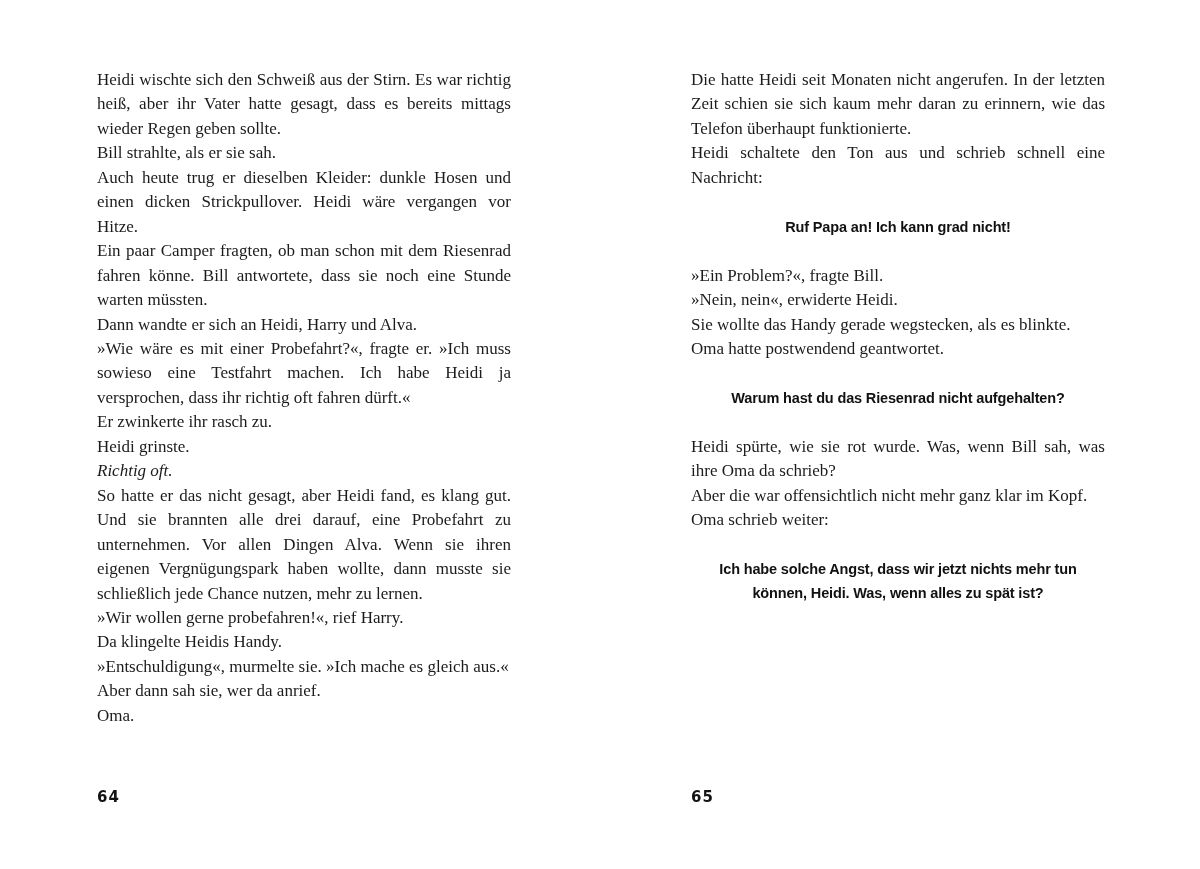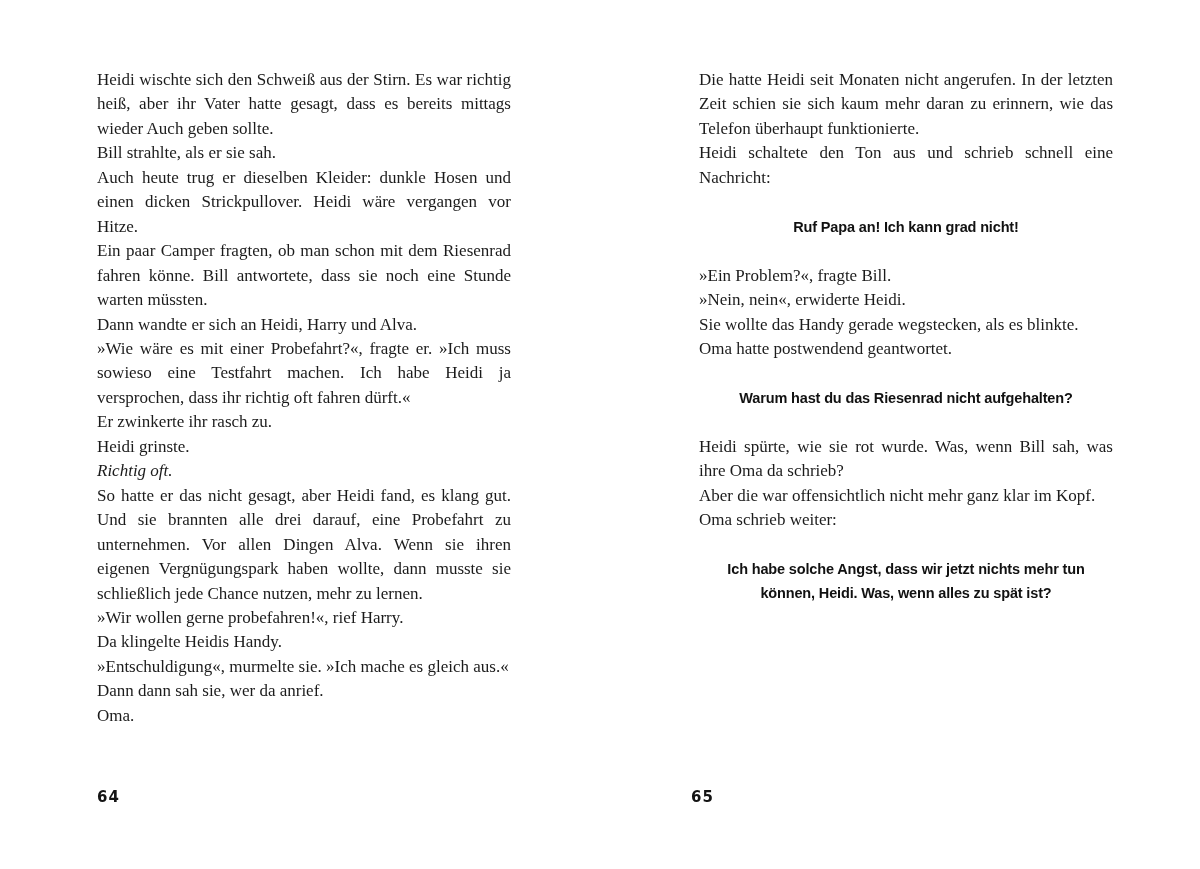--- a/index.html
+++ b/index.html
@@ -16,21 +16,21 @@
     height: 869px;
     background: #ffffff;
     color: #1b1b1b;
   }
   .page-column {
     position: absolute;
     top: 68px;
     width: 414px;
   }
   .page-column.left  { left: 97px; }
-  .page-column.right { left: 691px; margin-left: 8px; }
+  .page-column.right { left: 691px; }
 
   .para {
     font-family: "Liberation Serif", serif;
     font-size: 17px;
     line-height: 24.45px;
     text-align: justify;
     hyphens: auto;
     -webkit-hyphens: auto;
     color: #1b1b1b;
   }
@@ -59,34 +59,34 @@
   }
   .page-number.left  { left: 97px; }
   .page-number.right { left: 691px; }
 </style>
 </head>
 <body>
 
 <div class="spread">
 
   <div class="page-column left">
-    <p class="para">Heidi wischte sich den Schweiß aus der Stirn. Es war richtig heiß, aber ihr Vater hatte gesagt, dass es bereits mittags wieder Auch geben sollte.</p>
+    <p class="para">Heidi wischte sich den Schweiß aus der Stirn. Es war richtig heiß, aber ihr Vater hatte gesagt, dass es bereits mittags wieder Regen geben sollte.</p>
     <p class="para">Bill strahlte, als er sie sah.</p>
     <p class="para">Auch heute trug er dieselben Kleider: dunkle Hosen und einen dicken Strickpullover. Heidi wäre vergangen vor Hitze.</p>
     <p class="para">Ein paar Camper fragten, ob man schon mit dem Riesenrad fahren könne. Bill antwortete, dass sie noch eine Stunde warten müssten.</p>
     <p class="para">Dann wandte er sich an Heidi, Harry und Alva.</p>
     <p class="para">»Wie wäre es mit einer Probefahrt?«, fragte er. »Ich muss sowieso eine Testfahrt machen. Ich habe Heidi ja versprochen, dass ihr richtig oft fahren dürft.«</p>
     <p class="para">Er zwinkerte ihr rasch zu.</p>
     <p class="para">Heidi grinste.</p>
     <p class="para italic">Richtig oft.</p>
     <p class="para">So hatte er das nicht gesagt, aber Heidi fand, es klang gut. Und sie brannten alle drei darauf, eine Probefahrt zu unternehmen. Vor allen Dingen Alva. Wenn sie ihren eigenen Vergnügungspark haben wollte, dann musste sie schließlich jede Chance nutzen, mehr zu lernen.</p>
     <p class="para">»Wir wollen gerne probefahren!«, rief Harry.</p>
     <p class="para">Da klingelte Heidis Handy.</p>
     <p class="para">»Entschuldigung«, murmelte sie. »Ich mache es gleich aus.«</p>
-    <p class="para">Dann dann sah sie, wer da anrief.</p>
+    <p class="para">Aber dann sah sie, wer da anrief.</p>
     <p class="para">Oma.</p>
   </div>
 
   <div class="page-column right">
     <p class="para">Die hatte Heidi seit Monaten nicht angerufen. In der letzten Zeit schien sie sich kaum mehr daran zu erinnern, wie das Telefon überhaupt funktionierte.</p>
     <p class="para">Heidi schaltete den Ton aus und schrieb schnell eine Nachricht:</p>
     <p class="msg">Ruf Papa an! Ich kann grad nicht!</p>
     <p class="para">»Ein Problem?«, fragte Bill.</p>
     <p class="para">»Nein, nein«, erwiderte Heidi.</p>
     <p class="para">Sie wollte das Handy gerade wegstecken, als es blinkte.</p>

